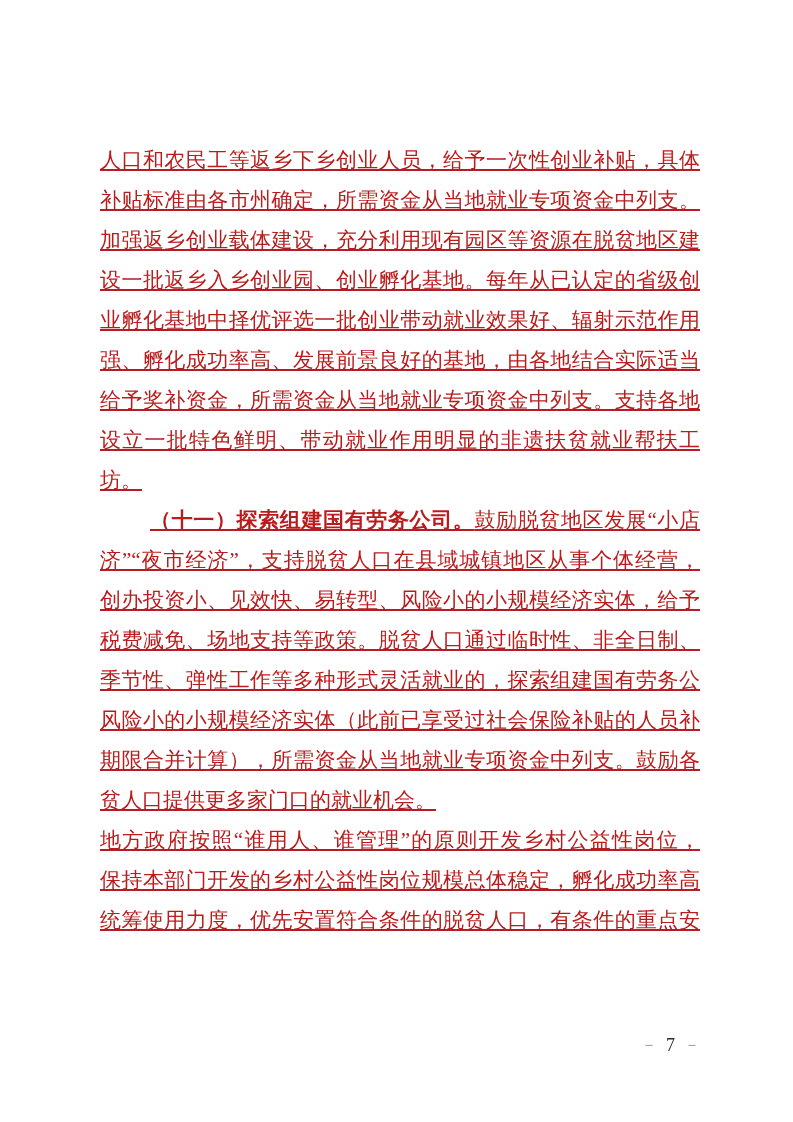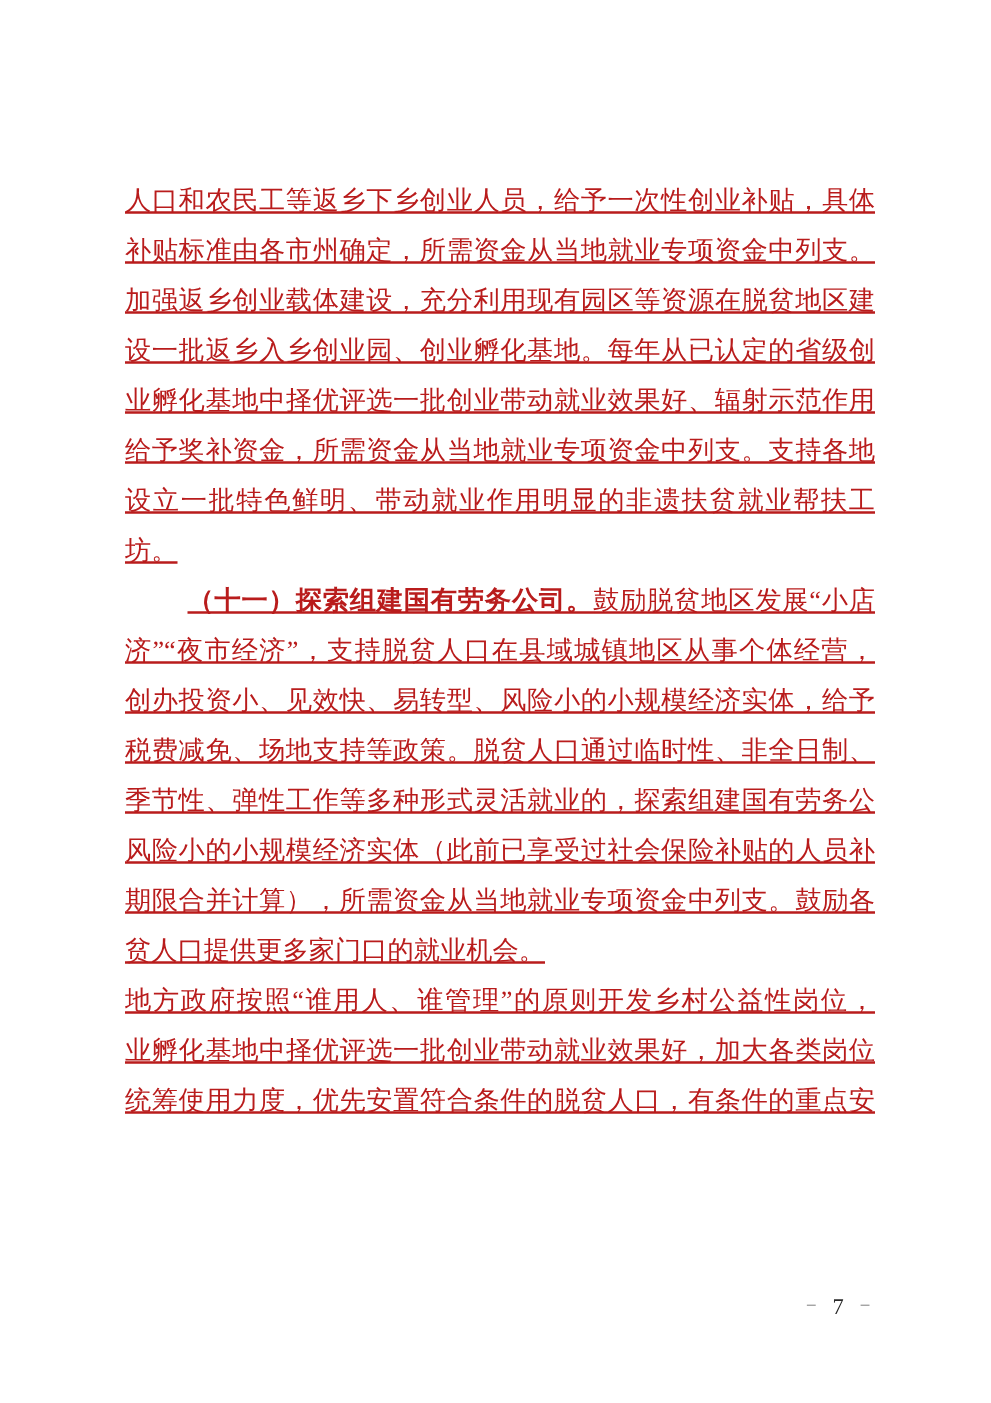--- a/index.html
+++ b/index.html
@@ -69,39 +69,40 @@
 
 <div class="page">
   <main class="textblock">
 
     <section>
       <div class="line">人口和农民工等返乡下乡创业人员，给予一次性创业补贴，具体</div>
       <div class="line">补贴标准由各市州确定，所需资金从当地就业专项资金中列支。</div>
       <div class="line">加强返乡创业载体建设，充分利用现有园区等资源在脱贫地区建</div>
       <div class="line">设一批返乡入乡创业园、创业孵化基地。每年从已认定的省级创</div>
       <div class="line">业孵化基地中择优评选一批创业带动就业效果好、辐射示范作用</div>
+      <div class="line">强、孵化成功率高、发展前景良好的基地，由各地结合实际适当</div>
       <div class="line">给予奖补资金，所需资金从当地就业专项资金中列支。支持各地</div>
       <div class="line">设立一批特色鲜明、带动就业作用明显的非遗扶贫就业帮扶工</div>
       <div class="line last">坊。</div>
     </section>
 
     <section>
       <div class="line indent"><span class="lead">（十一）探索组建国有劳务公司。</span><span>鼓励脱贫地区发展“小店经</span></div>
       <div class="line">济”“夜市经济”，支持脱贫人口在县域城镇地区从事个体经营，</div>
       <div class="line">创办投资小、见效快、易转型、风险小的小规模经济实体，给予</div>
       <div class="line">税费减免、场地支持等政策。脱贫人口通过临时性、非全日制、</div>
       <div class="line">季节性、弹性工作等多种形式灵活就业的，探索组建国有劳务公司</div>
       <div class="line">风险小的小规模经济实体（此前已享受过社会保险补贴的人员补贴</div>
       <div class="line">期限合并计算），所需资金从当地就业专项资金中列支。鼓励各</div>
       <div class="line last">贫人口提供更多家门口的就业机会。</div>
     </section>
 
     <section>
       <div class="line">地方政府按照“谁用人、谁管理”的原则开发乡村公益性岗位，</div>
-      <div class="line">业孵化基地中择优评选一批创业带动就业效果好，加大各类岗位</div>
+      <div class="line">保持本部门开发的乡村公益性岗位规模总体稳定，孵化成功率高</div>
       <div class="line">统筹使用力度，优先安置符合条件的脱贫人口，有条件的重点安</div>
     </section>
 
   </main>
 
   <footer class="pagenum">
     <span class="dash">－</span>
     <span class="num">7</span>
     <span class="dash">－</span>
   </footer>

